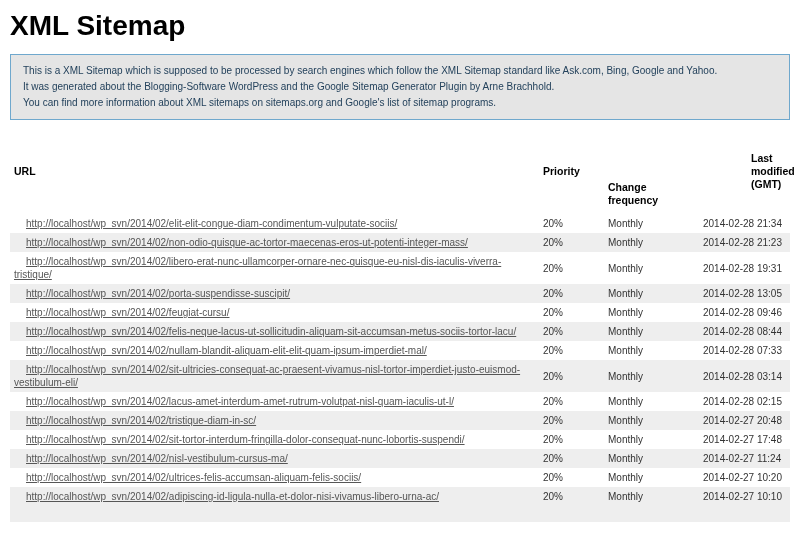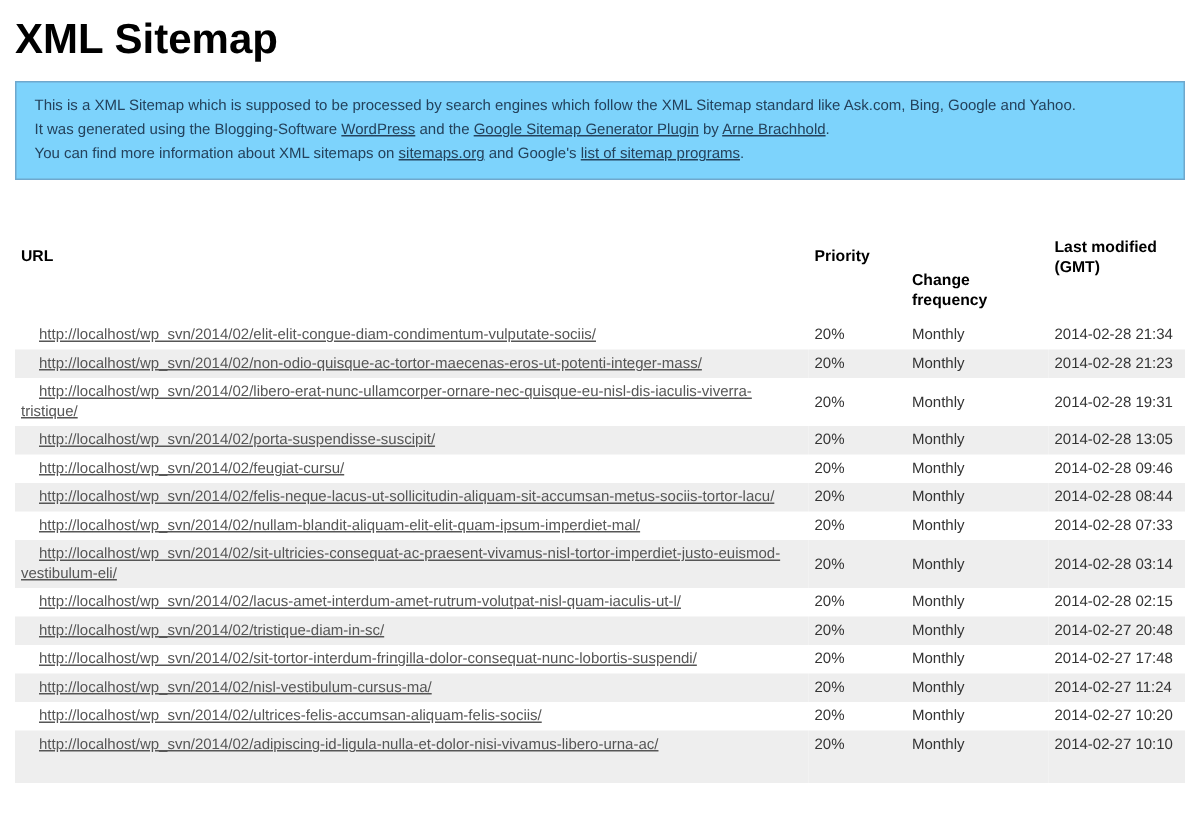--- a/index.html
+++ b/index.html
@@ -8,50 +8,49 @@
   .page { padding: 8px 10px 0 10px; }
 
   .page-title {
     font-size: 28px;
     font-weight: bold;
     color: #000000;
     margin: 2px 0 12px 0;
   }
 
   .info-box {
-    background: #7dd3fc;
+    background: #e5e5e5;
     border: 1px solid #6fa8cd;
     padding: 8px 12px;
     font-size: 10px;
     line-height: 16px;
     color: #24425c;
   }
   .info-box a {
     color: #24425c;
-    text-decoration: underline;
     cursor: pointer;
   }
 
   table.sitemap {
     width: 100%;
     border-collapse: collapse;
     margin-top: 8px;
     table-layout: fixed;
   }
   th {
     text-align: left;
     vertical-align: middle;
     font-size: 10.5px;
     font-weight: bold;
     color: #000000;
     padding: 8px 4px 7px 4px;
     line-height: 13px;
   }
   th .wrap-narrow { display: inline-block; max-width: 52px; margin-top: 45px; }
-  th .wrap-mid    { display: inline-block; max-width: 72px; }
+  th .wrap-mid    { display: inline-block; max-width: 72px; margin-left: 48px; }
   td {
     font-size: 10px;
     line-height: 13px;
     padding: 3px 4px;
     vertical-align: middle;
     word-wrap: break-word;
     color: #333333;
   }
   tbody.rows tr:nth-child(even) td { background: #eeeeee; }
   td.c-url a {
@@ -63,21 +62,21 @@
 </style>
 </head>
 <body>
 
 <div class="page">
 
   <h1 class="page-title">XML Sitemap</h1>
 
   <div class="info-box">
     <div><span>This is a XML Sitemap which is supposed to be processed by search engines which follow the XML Sitemap standard like Ask.com, Bing, Google and Yahoo.</span></div>
-    <div><span>It was generated using the Blogging-Software </span><a>WordPress</a><span> and the </span><a>Google Sitemap Generator Plugin</a><span> by </span><a>Arne Brachhold</a><span>.</span></div>
+    <div><span>It was generated about the Blogging-Software </span><a>WordPress</a><span> and the </span><a>Google Sitemap Generator Plugin</a><span> by </span><a>Arne Brachhold</a><span>.</span></div>
     <div><span>You can find more information about XML sitemaps on </span><a>sitemaps.org</a><span> and Google's </span><a>list of sitemap programs</a><span>.</span></div>
   </div>
 
   <table class="sitemap">
     <colgroup>
       <col style="width:529px">
       <col style="width:65px">
       <col style="width:95px">
       <col>
     </colgroup>

